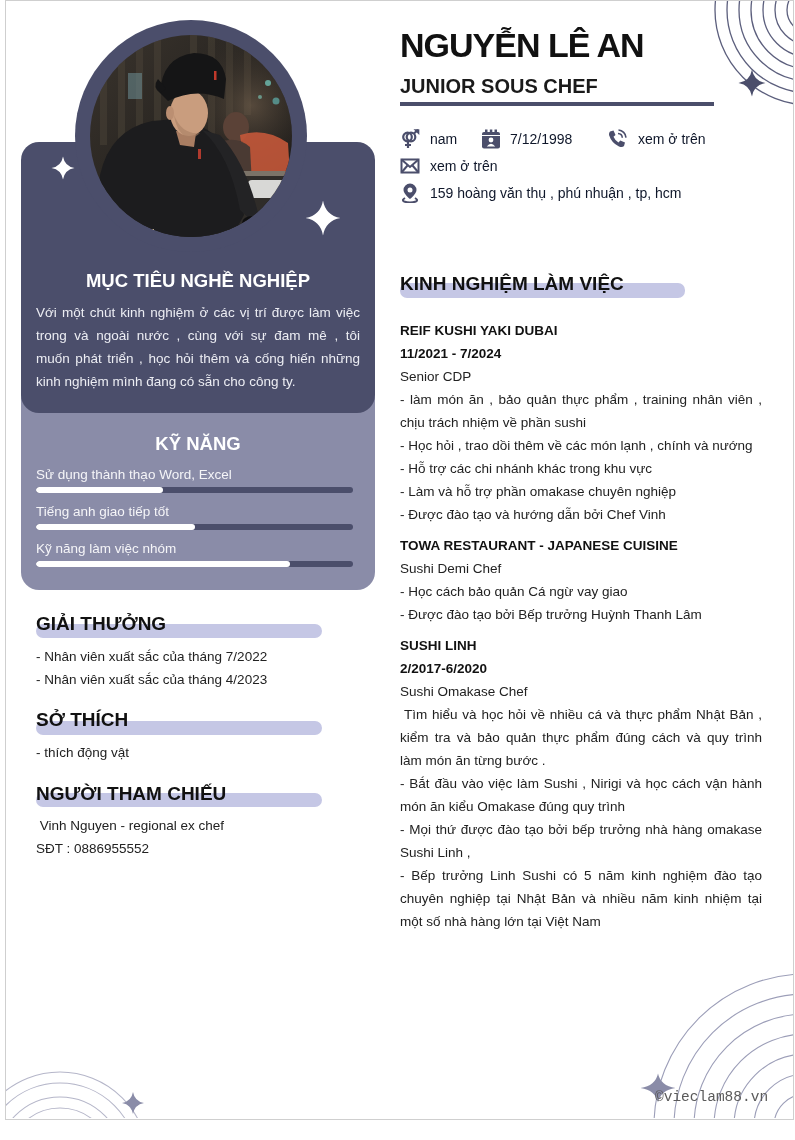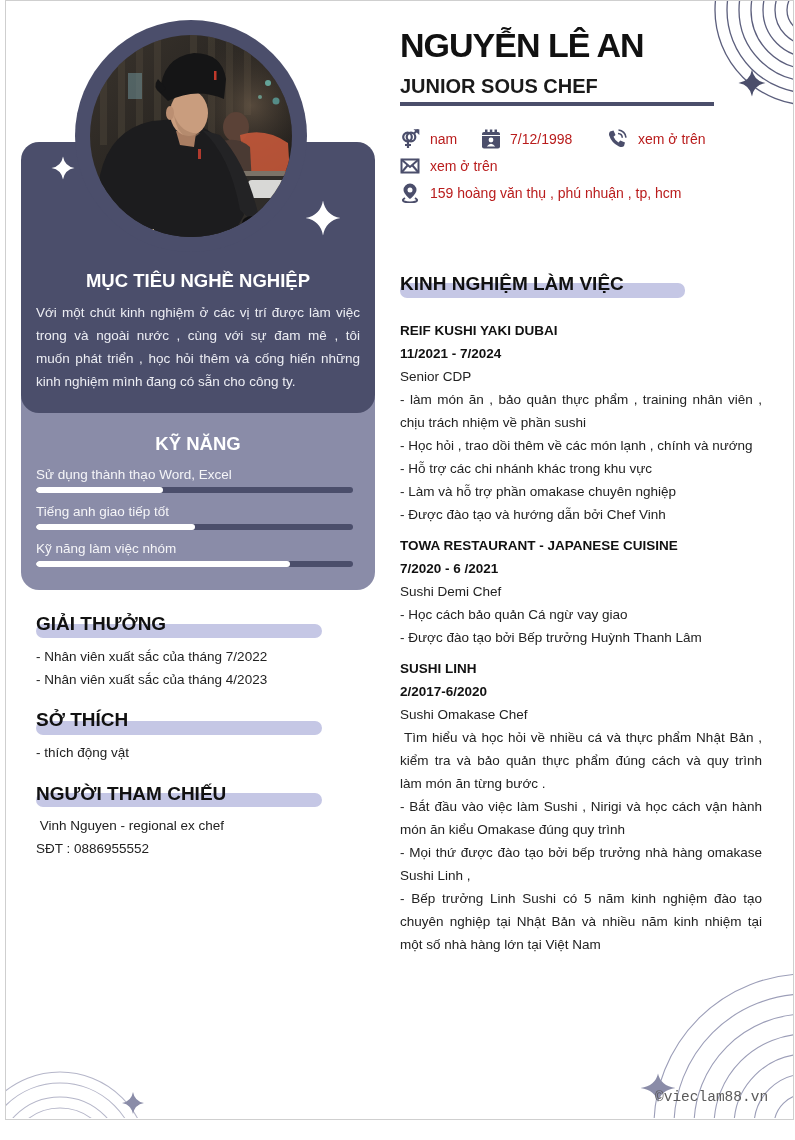--- a/index.html
+++ b/index.html
@@ -26,21 +26,21 @@
   .skill-track{left:36px;width:317px;height:6px;border-radius:3px;background:var(--c-primary);overflow:hidden;}
   .skill-fill{height:6px;border-radius:3px;background:#fff;}
   
   .sec-bar{height:14px;border-radius:7px;background:var(--c-highlight);}
   .sec-title{font-weight:bold;font-size:19px;line-height:24px;height:24px;color:#111;white-space:nowrap;}
   
   .name{left:400px;top:28px;font-size:34px;line-height:34px;font-weight:bold;color:#111;letter-spacing:-1px;white-space:nowrap;}
   .jobtitle{left:400px;top:76px;font-size:20px;line-height:20px;font-weight:bold;color:#1a1a1a;white-space:nowrap;}
   .title-rule{left:400px;top:102px;width:314px;height:4px;background:var(--c-primary);}
   .contact-icon{width:20px;height:20px;}
-  .contact-text{font-size:14px;line-height:20px;height:20px;color:#b91c1c;white-space:nowrap;}
+  .contact-text{font-size:14px;line-height:20px;height:20px;color:#0f172a;white-space:nowrap;}
   
   .exp{left:400px;top:302.5px;width:362px;margin-top:16px;}
   .job{margin-bottom:8px;}
   .b{font-weight:bold;color:#111;}
   .watermark{left:655px;top:1087px;font-family:"Liberation Mono",monospace;font-size:14.5px;color:#5a5a5a;white-space:nowrap;line-height:20px;}
 </style>
 </head>
 <body>
 
 <div id="page">
@@ -237,21 +237,20 @@
         <div class="ln">chịu trách nhiệm về phần sushi</div>
       </div>
       <div class="ln">- Học hỏi , trao dồi thêm về các món lạnh , chính và nướng</div>
       <div class="ln">- Hỗ trợ các chi nhánh khác trong khu vực</div>
       <div class="ln">- Làm và hỗ trợ phần omakase chuyên nghiệp</div>
       <div class="ln">- Được đào tạo và hướng dẫn bởi Chef Vinh</div>
     </div>
 
     <div class="job">
       <div class="ln b">TOWA RESTAURANT - JAPANESE CUISINE</div>
-      <div class="ln b">7/2020 - 6 /2021</div>
       <div class="ln">Sushi Demi Chef</div>
       <div class="ln">- Học cách bảo quản Cá ngừ vay giao</div>
       <div class="ln">- Được đào tạo bởi Bếp trưởng Huỳnh Thanh Lâm</div>
     </div>
 
     <div class="job">
       <div class="ln b">SUSHI LINH</div>
       <div class="ln b">2/2017-6/2020</div>
       <div class="ln">Sushi Omakase Chef</div>
       <div>

